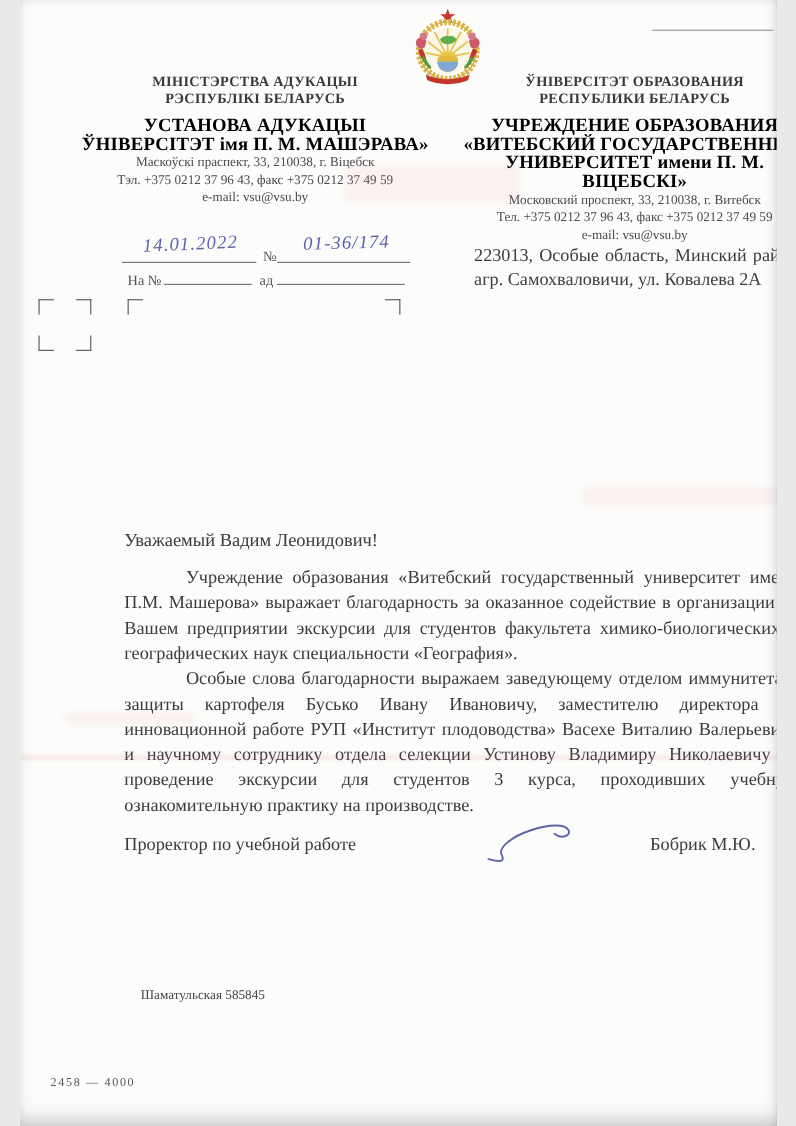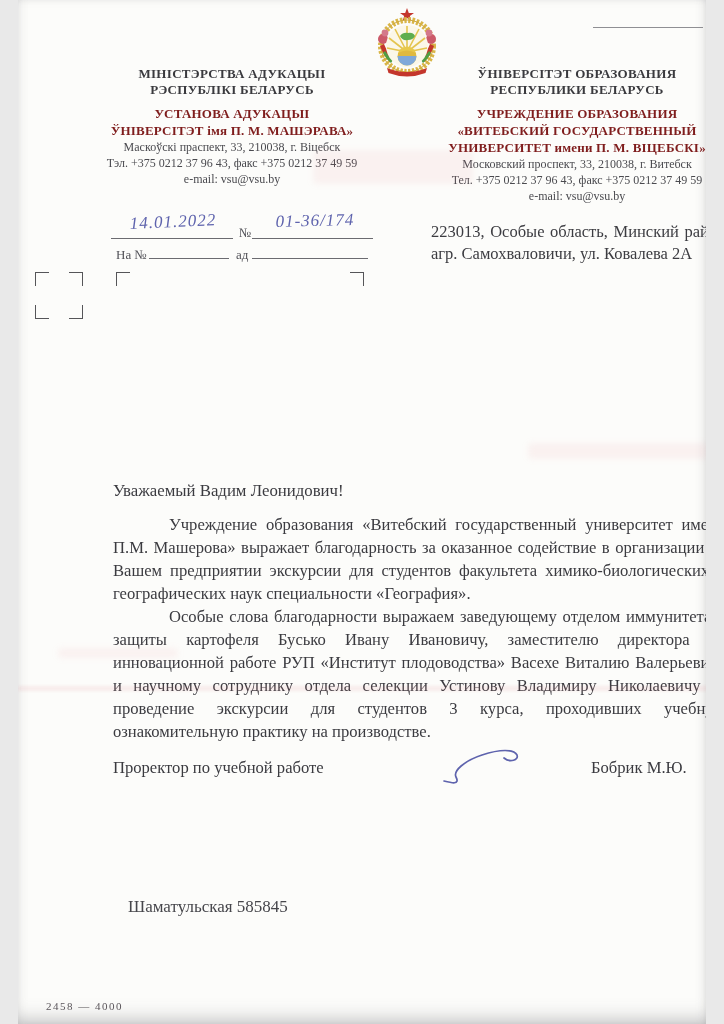--- a/index.html
+++ b/index.html
@@ -14,21 +14,21 @@
     box-shadow:
       inset 0 -16px 20px -14px rgba(110,110,115,.5),
       inset -8px 0 12px -10px rgba(120,120,125,.35),
       inset 8px 0 12px -10px rgba(140,140,145,.25),
       inset 0 6px 10px -8px rgba(150,150,155,.3);
   }
   .abs{position:absolute;}
   
   .head-block{width:318px;text-align:center;}
   .ministry{font-size:13px;font-weight:bold;line-height:16px;color:#3a3a3e;letter-spacing:.3px;}
-  .org{font-size:13px;font-weight:bold;line-height:17px;color:#7f1d1d;letter-spacing:.2px;margin-top:7px;}
+  .org{font-size:17px;font-weight:bold;line-height:17px;color:#000000;letter-spacing:.2px;margin-top:7px;}
   .addr{font-size:12px;line-height:16px;color:#4a4a4f;}
   
   #emblem{filter:blur(.4px);}
   
   .hand{font-style:italic;color:#5e63ad;font-size:17px;letter-spacing:1px;white-space:nowrap;}
   .refline{border-bottom:1.4px solid #6b6b70;height:0;}
   .reflabel{font-size:13px;color:#515157;white-space:nowrap;}
   
   .corner{width:13px;height:13px;border:0 solid #555558;}
   .c-tl{border-top-width:1.5px;border-left-width:1.5px;}
@@ -39,21 +39,21 @@
   #recipient{width:299px;font-size:16.5px;line-height:21.8px;text-align:justify;color:#3c3c41;}
   #recipient p{margin:0;}
   #recipient p+p{margin-top:1px;}
   
   #salutation{width:613px;text-align:left;font-size:16.8px;color:#3b3b40;}
   #body-text{width:613px;font-size:16.6px;line-height:23px;text-align:justify;color:#3b3b40;}
   #body-text p{margin:0;text-indent:56px;}
   
   .sig-text{font-size:16.6px;color:#3b3b40;white-space:nowrap;}
   
-  #executor{font-size:17px;color:#46464b;}
+  #executor{font-size:12px;color:#46464b;}
   #print-code{font-size:11px;color:#5a555a;letter-spacing:1.5px;}
   
   .stray-line{height:0;border-top:1.6px solid #8f8f93;}
   .fold{left:0;width:724px;height:5px;background:rgba(221,120,130,.12);filter:blur(1.5px);}
   .ghost{background:rgba(230,130,140,.09);filter:blur(3px);border-radius:4px;}
 </style>
 </head>
 <body>
 
 <div id="page">
@@ -165,20 +165,20 @@
   <div class="abs sig-text" style="left:95px;top:758px;">Проректор по учебной работе</div>
   <div class="abs" style="left:420px;top:745px;">
     <svg width="92" height="48" viewBox="0 0 92 48">
       <path d="M6 36 C 14 38, 22 40, 18 32 C 15 26, 26 16, 44 10 C 62 4, 76 4, 79 10 C 81 15, 72 18, 66 13" fill="none" stroke="#5e63ad" stroke-width="1.7" stroke-linecap="round"></path>
     </svg>
   </div>
   <div class="abs sig-text" style="left:573px;top:758px;">Бобрик М.Ю.</div>
 
   <div class="abs" id="executor" style="left:110px;top:897px;">Шаматульская 585845</div>
 
-  <div class="abs" id="print-code" style="left:28px;top:1000px;">2458 — 4000</div>
+  <div class="abs" id="print-code" style="left:28px;top:978px;">2458 — 4000</div>
 
   <div class="abs fold" style="top:686px;"></div>
   <div class="abs ghost" style="left:295px;top:150px;width:160px;height:34px;"></div>
   <div class="abs ghost" style="left:510px;top:443px;width:180px;height:16px;"></div>
   <div class="abs ghost" style="left:40px;top:648px;width:120px;height:10px;"></div>
 
 </div>
 
 </body></html>

